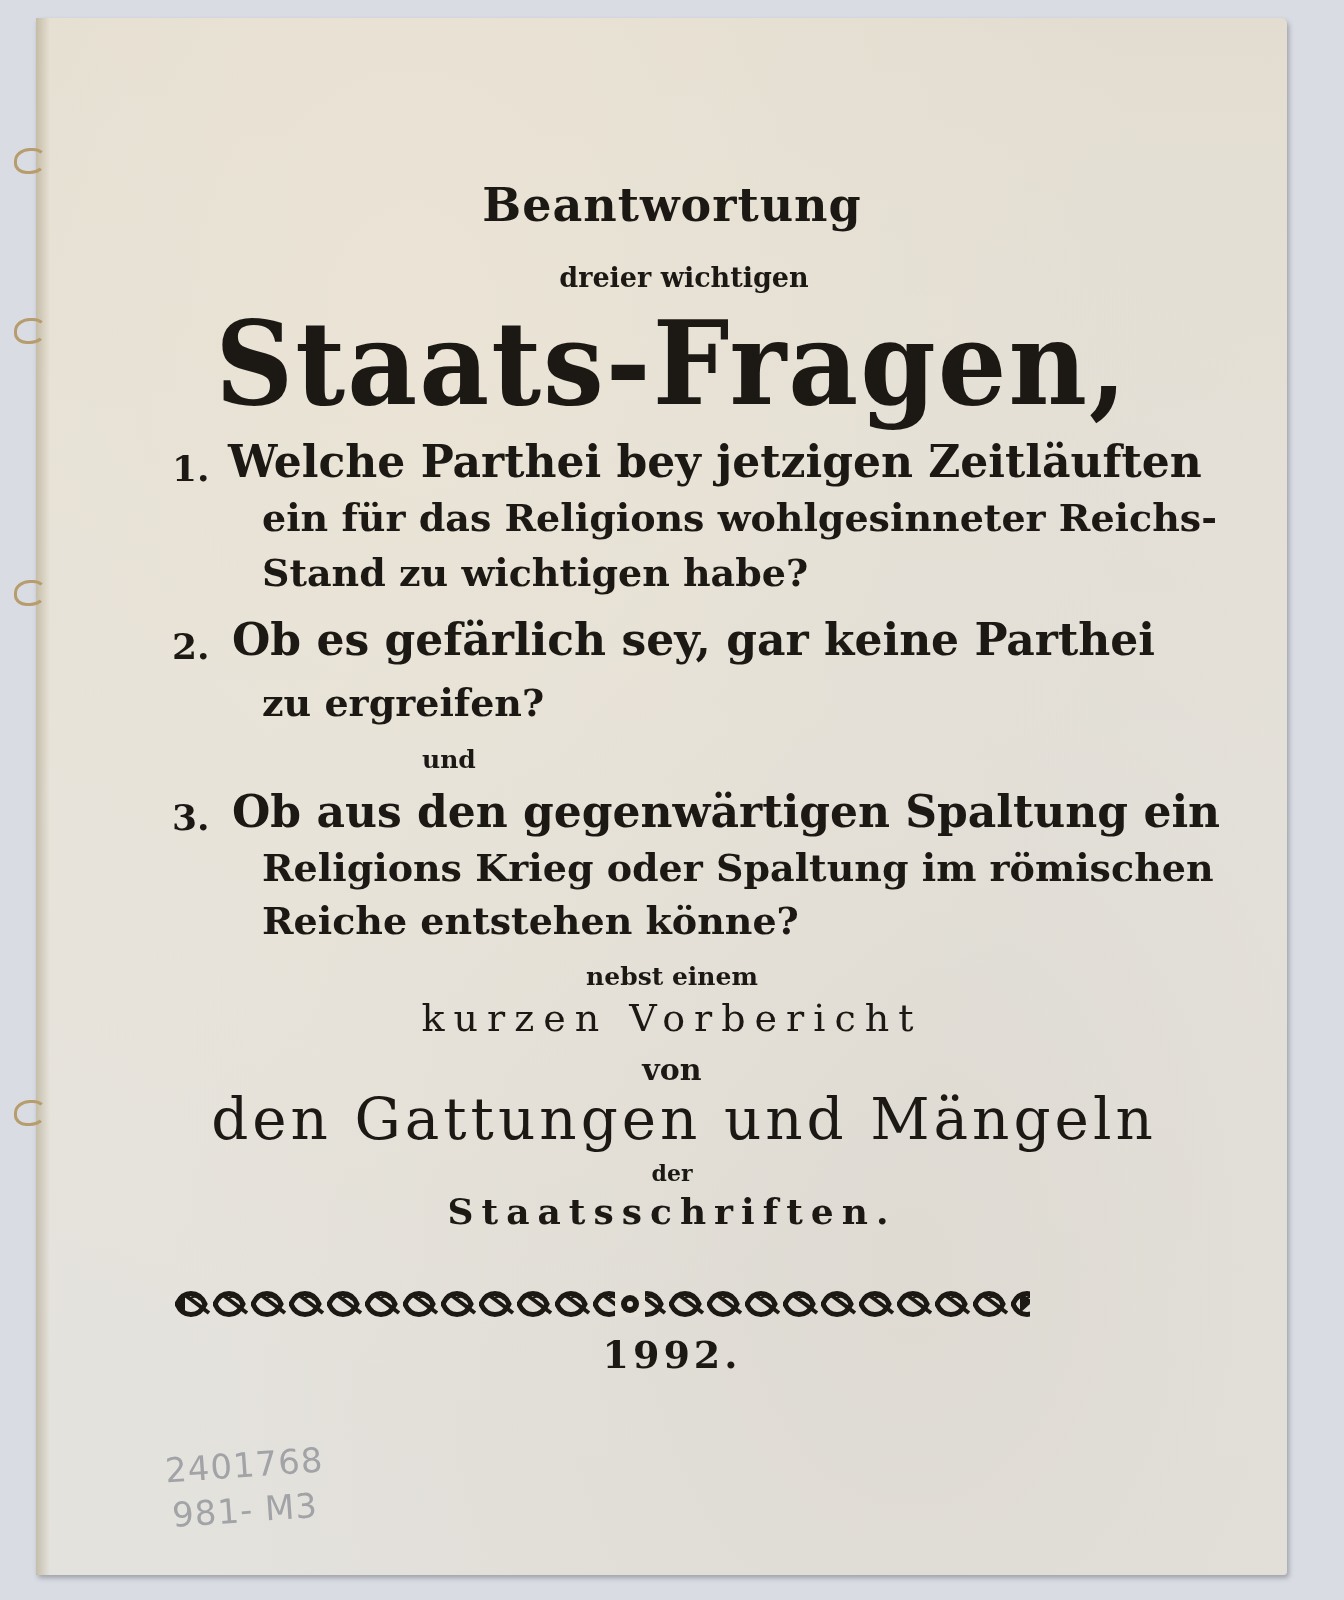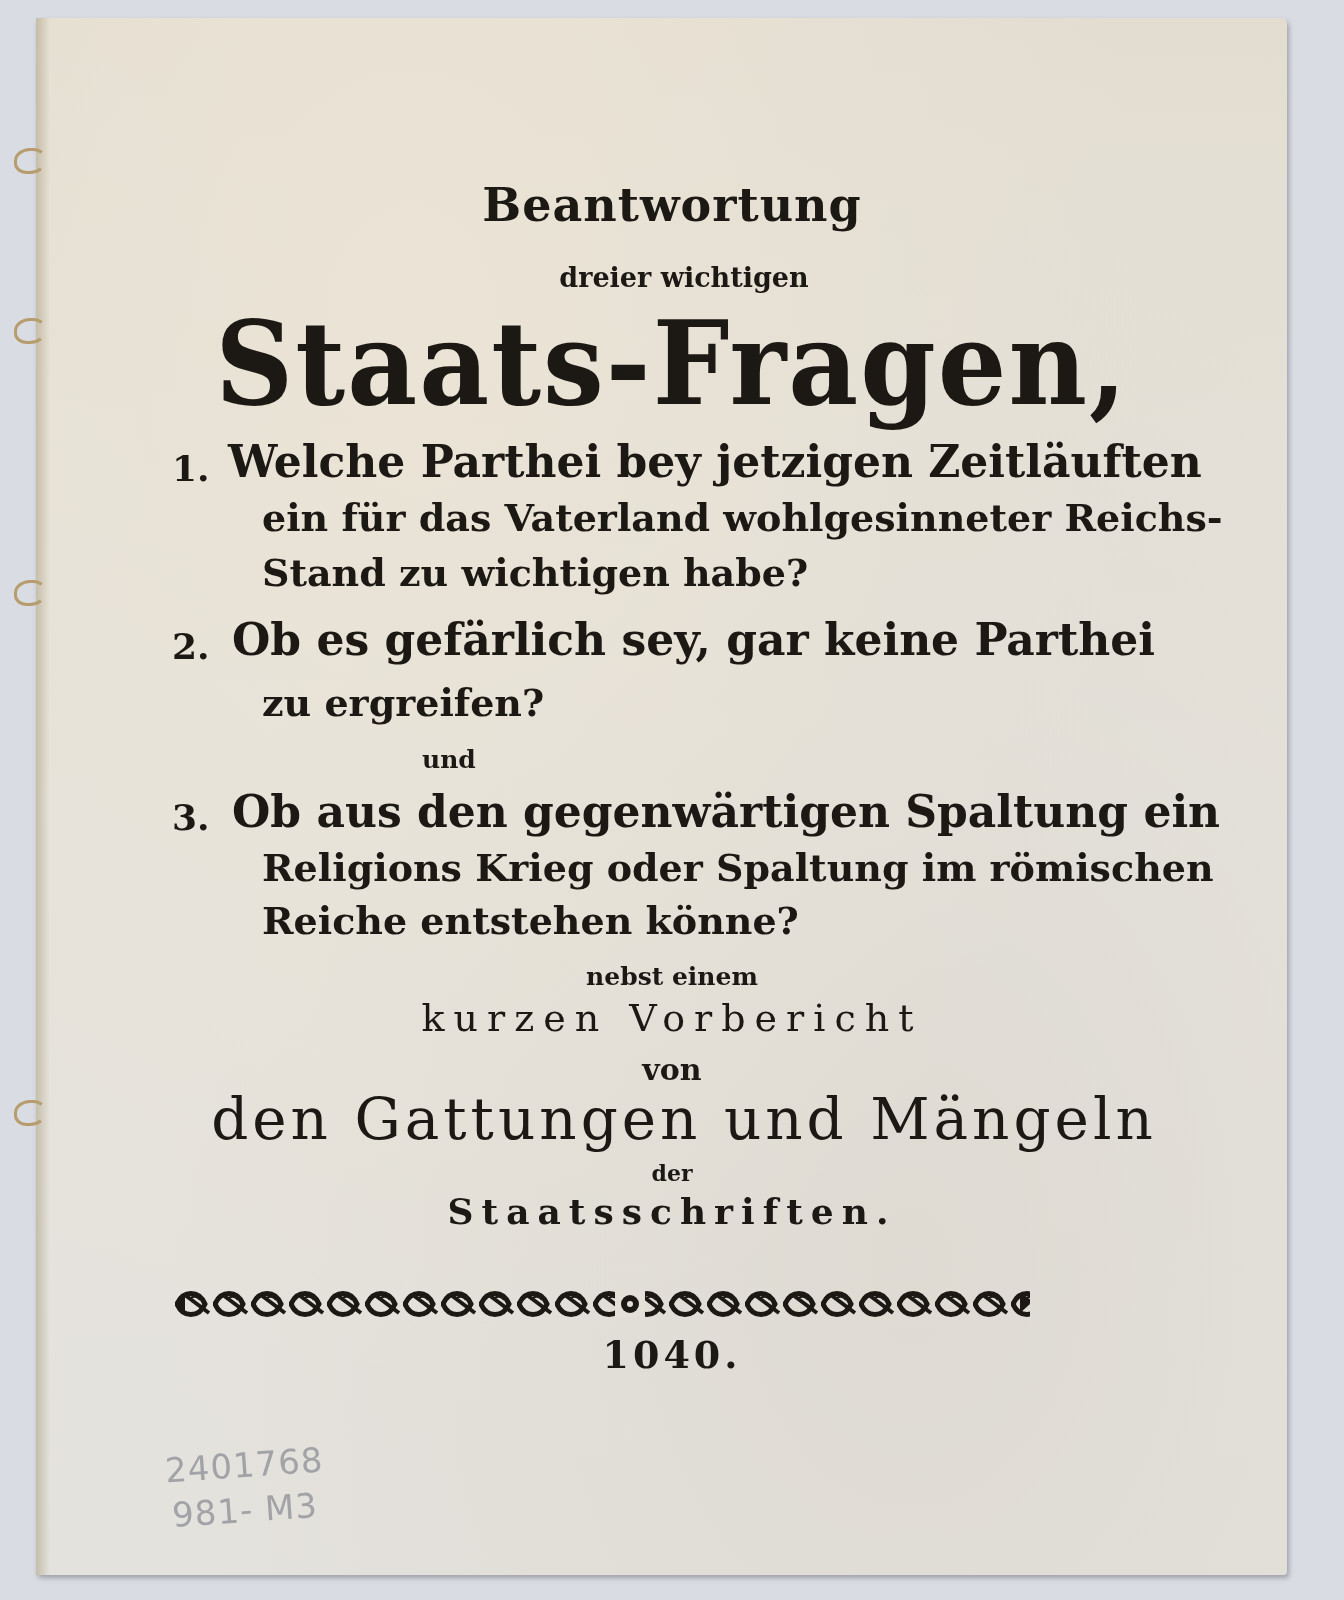--- a/index.html
+++ b/index.html
@@ -62,21 +62,21 @@
 <div class="thread" style="top:318px"></div>
 <div class="thread" style="top:580px"></div>
 <div class="thread" style="top:1100px"></div>
 
 <div class="line title-1">Beantwortung</div>
 <div class="line title-2">dreier wichtigen</div>
 <div class="line title-3">Staats-Fragen,</div>
 
 <div class="q q-num" style="left:172px; top:447px">1.</div>
 <div class="q q-first" style="left:228px; top:436px">Welche Parthei bey jetzigen Zeitläuften</div>
-<div class="q q-cont" style="left:262px; top:495px">ein für das Vaterland wohlgesinneter Reichs-</div>
+<div class="q q-cont" style="left:262px; top:495px">ein für das Religions wohlgesinneter Reichs-</div>
 <div class="q q-cont" style="left:262px; top:550px">Stand zu wichtigen habe?</div>
 
 <div class="q q-num" style="left:172px; top:625px">2.</div>
 <div class="q q-first" style="left:232px; top:614px">Ob es gefärlich sey, gar keine Parthei</div>
 <div class="q q-cont" style="left:262px; top:680px">zu ergreifen?</div>
 
 <div class="q small" style="left:422px; top:745px">und</div>
 
 <div class="q q-num" style="left:172px; top:796px">3.</div>
 <div class="q q-first" style="left:232px; top:786px">Ob aus den gegenwärtigen Spaltung ein</div>
@@ -99,16 +99,16 @@
     </pattern>
   </defs>
   <rect x="0" y="0" width="855" height="34" fill="url(#rope)"></rect>
   <rect x="440" y="4" width="30" height="26" fill="#e4e0d8"></rect>
   <circle cx="455" cy="17" r="9" fill="#1c1814"></circle>
   <circle cx="455" cy="17" r="3" fill="#e4e0d8"></circle>
   <path d="M0 17 L 10 8 L 10 26 Z" fill="#1c1814"></path>
   <path d="M855 17 L 845 8 L 845 26 Z" fill="#1c1814"></path>
 </svg>
 
-<div class="line year" style="top:1332px">1040.</div>
+<div class="line year" style="top:1332px">1992.</div>
 
 <div class="pencil" style="left:165px; top:1445px">2401768</div>
 <div class="pencil" style="left:172px; top:1490px">981- M3</div>
 
 </body></html>

